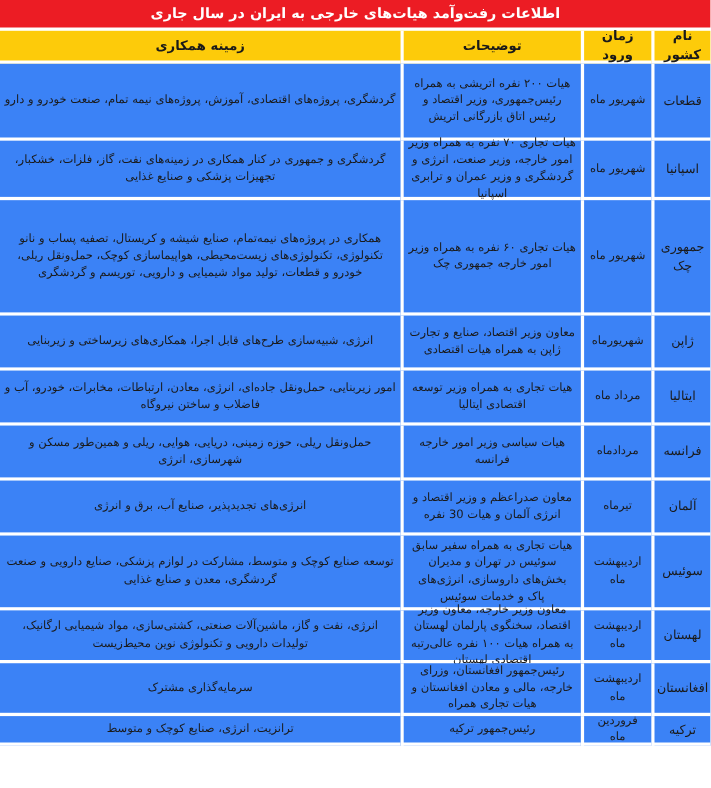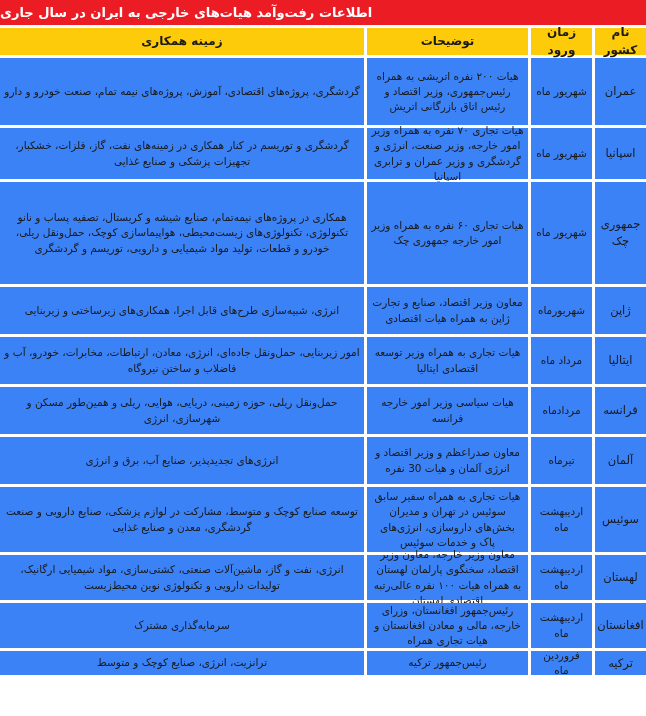--- a/index.html
+++ b/index.html
@@ -6,21 +6,21 @@
     body {
       width: 646px; height: 716px; overflow: hidden;
       font-family: "DejaVu Sans", sans-serif;
       direction: rtl;
     }
     .title-bar {
       background: #ec1c24;
       color: #ffffff;
       height: 25px;
       line-height: 25px;
-      text-align: left;
+      text-align: center;
       font-weight: bold;
       font-size: 13px;
     }
     .grid {
       display: grid;
       grid-template-columns: 54px 64px 164px 364px;
       column-gap: 0;
     }
     .cell {
       box-sizing: border-box;
@@ -64,30 +64,30 @@
 
 <div class="grid">
   <div class="row head">
     <div class="cell country">نام کشور</div>
     <div class="cell">زمان ورود</div>
     <div class="cell">توضیحات</div>
     <div class="cell">زمینه همکاری</div>
   </div>
 
   <div class="row r0">
-    <div class="cell country">عمران</div>
+    <div class="cell country">قطعات</div>
     <div class="cell">شهریور ماه</div>
     <div class="cell">هیات ۲۰۰ نفره اتریشی به همراه رئیس‌جمهوری، وزیر اقتصاد و رئیس اتاق بازرگانی اتریش</div>
     <div class="cell">گردشگری، پروژه‌های اقتصادی، آموزش، پروژه‌های نیمه تمام، صنعت خودرو و دارو</div>
   </div>
   <div class="row r1">
     <div class="cell country">اسپانیا</div>
     <div class="cell">شهریور ماه</div>
     <div class="cell">هیات تجاری ۷۰ نفره به همراه وزیر امور خارجه، وزیر صنعت، انرژی و گردشگری و وزیر عمران و ترابری اسپانیا</div>
-    <div class="cell">گردشگری و توریسم در کنار همکاری در زمینه‌های نفت، گاز، فلزات، خشکبار، تجهیزات پزشکی و صنایع غذایی</div>
+    <div class="cell">گردشگری و جمهوری در کنار همکاری در زمینه‌های نفت، گاز، فلزات، خشکبار، تجهیزات پزشکی و صنایع غذایی</div>
   </div>
   <div class="row r2">
     <div class="cell country">جمهوری چک</div>
     <div class="cell">شهریور ماه</div>
     <div class="cell">هیات تجاری ۶۰ نفره به همراه وزیر امور خارجه جمهوری چک</div>
     <div class="cell">همکاری در پروژه‌های نیمه‌تمام، صنایع شیشه و کریستال، تصفیه پساب و نانو تکنولوژی، تکنولوژی‌های زیست‌محیطی، هواپیماسازی کوچک، حمل‌ونقل ریلی، خودرو و قطعات، تولید مواد شیمیایی و دارویی، توریسم و گردشگری</div>
   </div>
   <div class="row r3">
     <div class="cell country">ژاپن</div>
     <div class="cell">شهریورماه</div>

